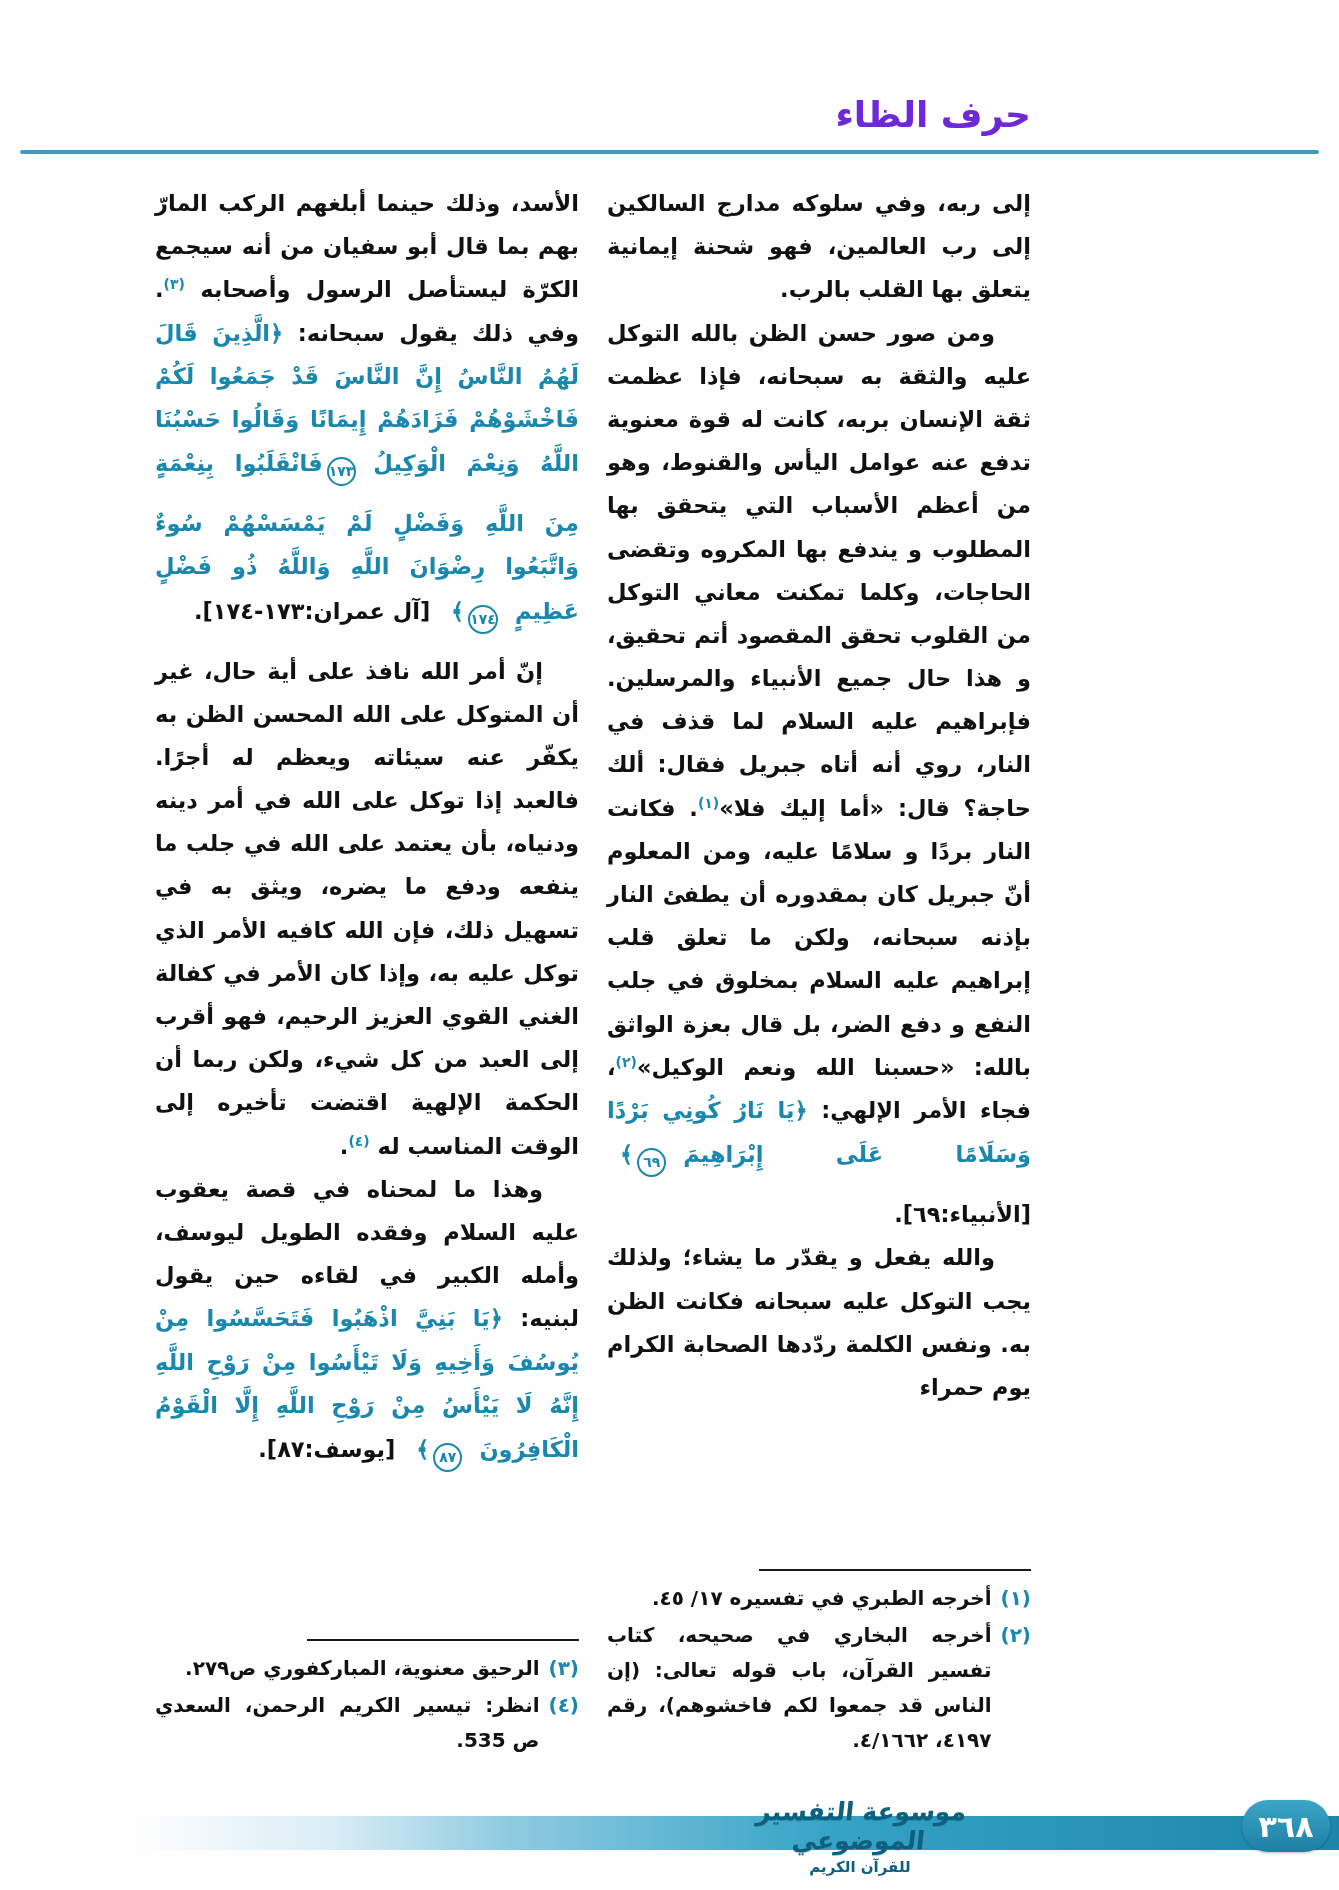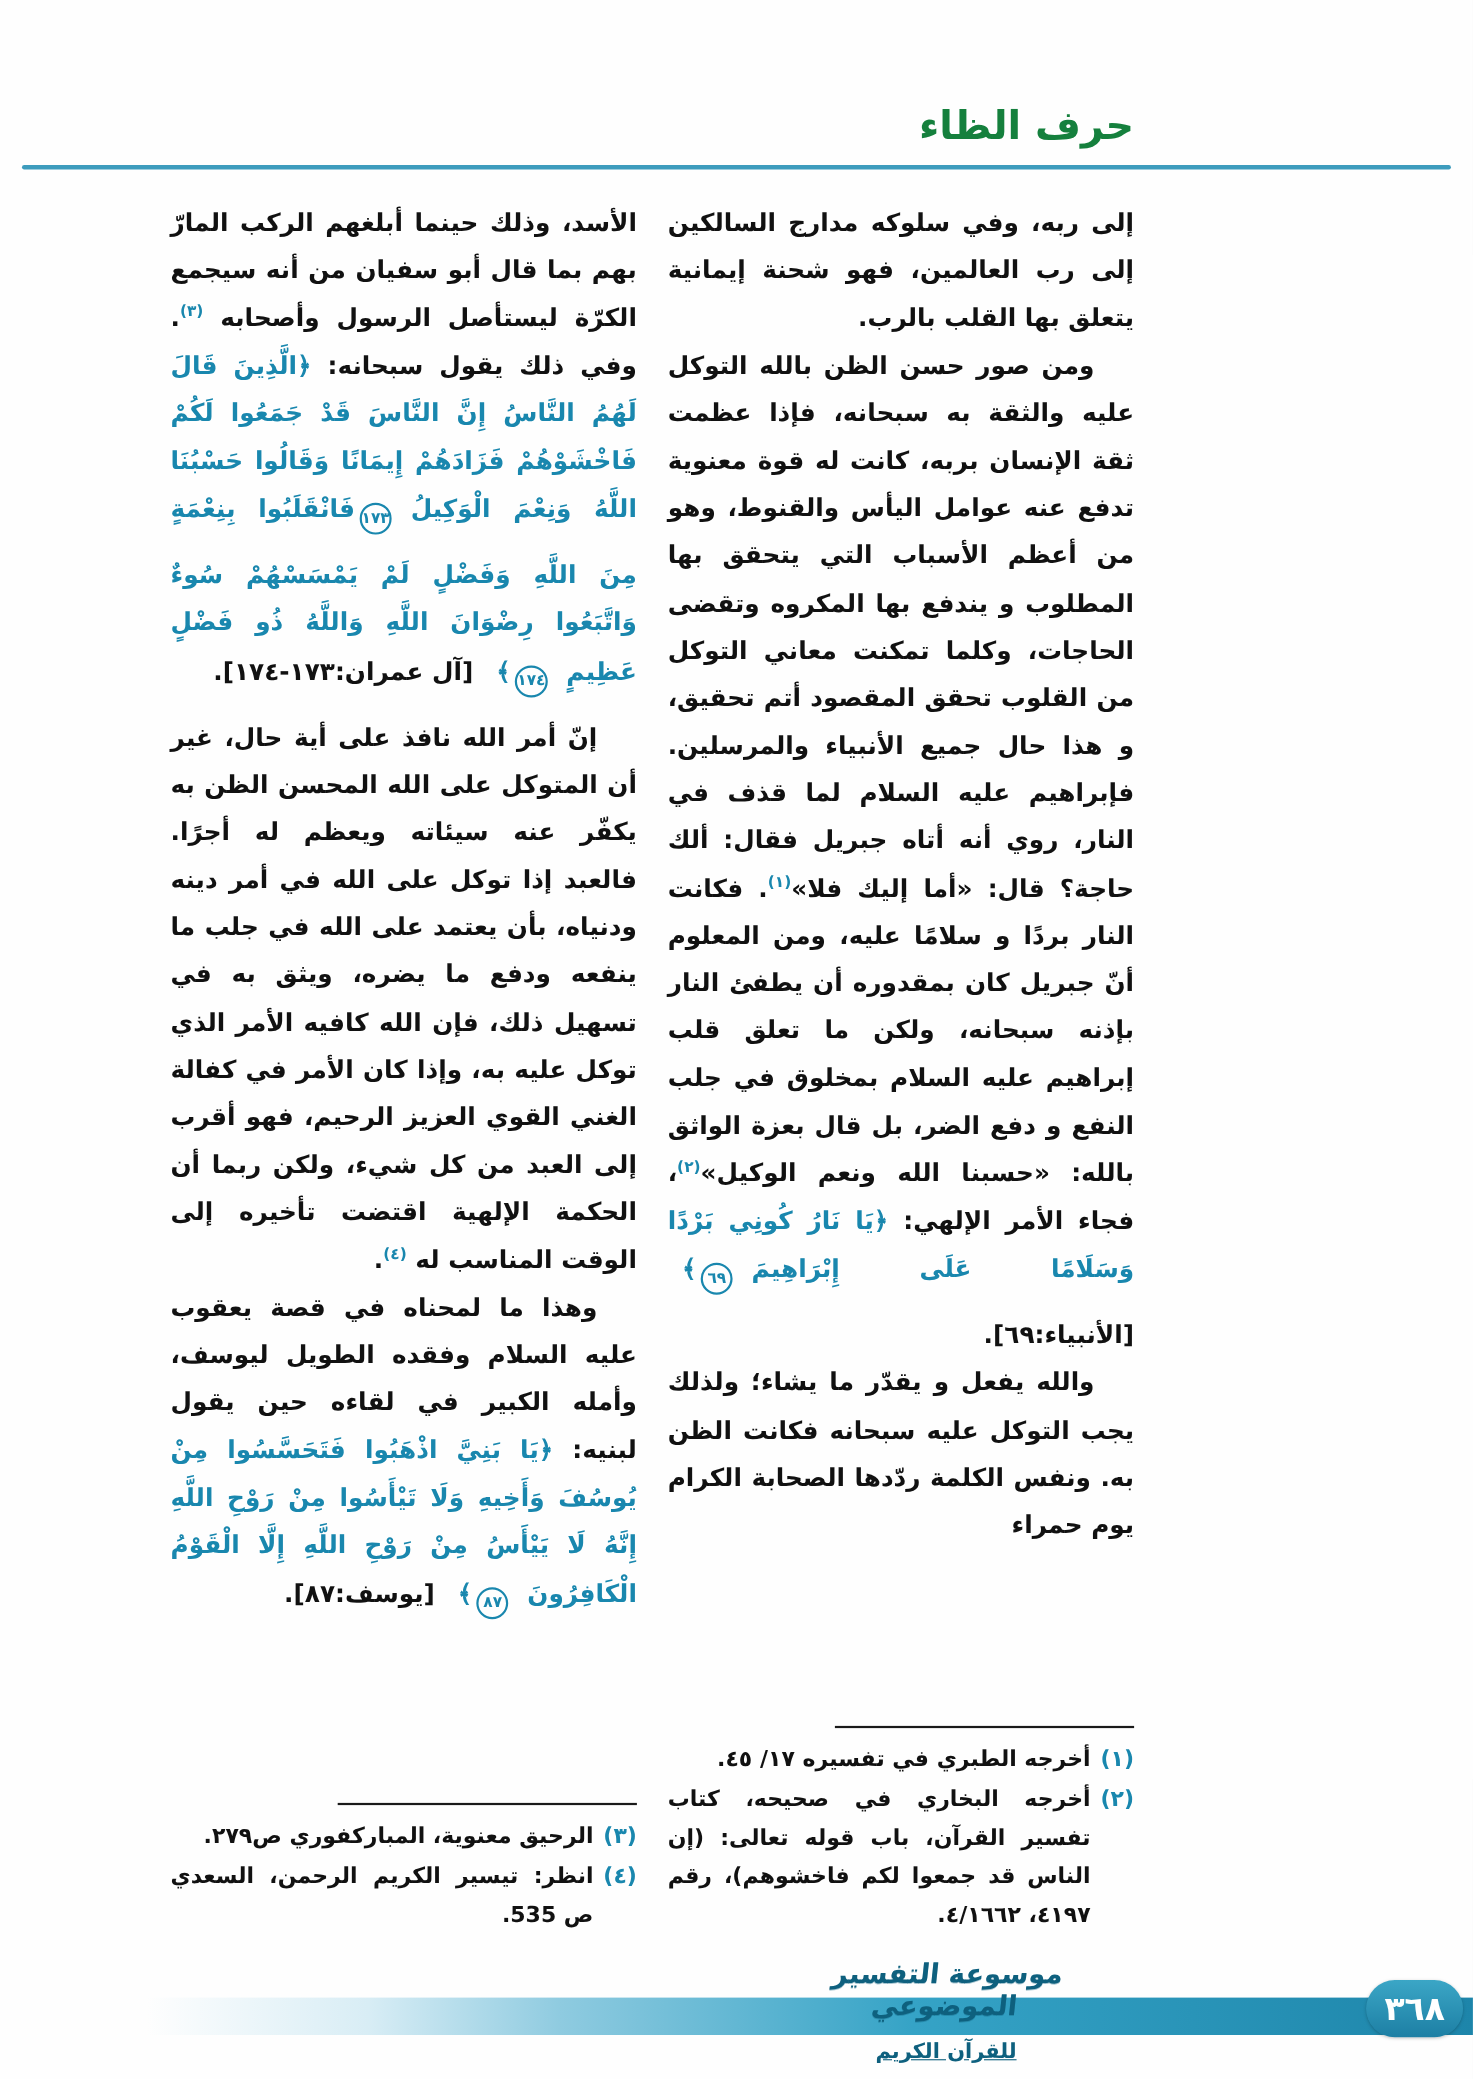--- a/index.html
+++ b/index.html
@@ -16,21 +16,21 @@
     color: #111;
   }
 
   
   .header-title {
     position: absolute;
     top: 94px;
     right: 308px;
     font-size: 36px;
     font-weight: bold;
-    color: #15803d;
+    color: #6d28d9;
     letter-spacing: 1px;
   }
   .header-rule {
     position: absolute;
     top: 150px;
     left: 20px;
     right: 20px;
     height: 4px;
     background: #3d9cbd;
     border-radius: 2px;
@@ -121,25 +121,24 @@
     color: #0e607e;
     z-index: 2;
   }
   .emblem-line1 {
     font-size: 25px;
     font-weight: bold;
     transform: skewX(-6deg);
     text-shadow: 0 1px 0 rgba(14,96,126,0.35);
   }
   .emblem-line2 {
-    font-size: 19px;
-    font-weight: bold;
-    margin-top: 16px;
+    font-size: 15px;
+    font-weight: bold;
+    margin-top: 3px;
     letter-spacing: 1px;
-    text-decoration: underline;
   }
   .page-badge {
     position: absolute;
     bottom: 38px;
     right: 9px;
     width: 88px;
     height: 52px;
     border-radius: 26px;
     background: linear-gradient(#3ba6c6, #1d7fa4);
     display: flex;

